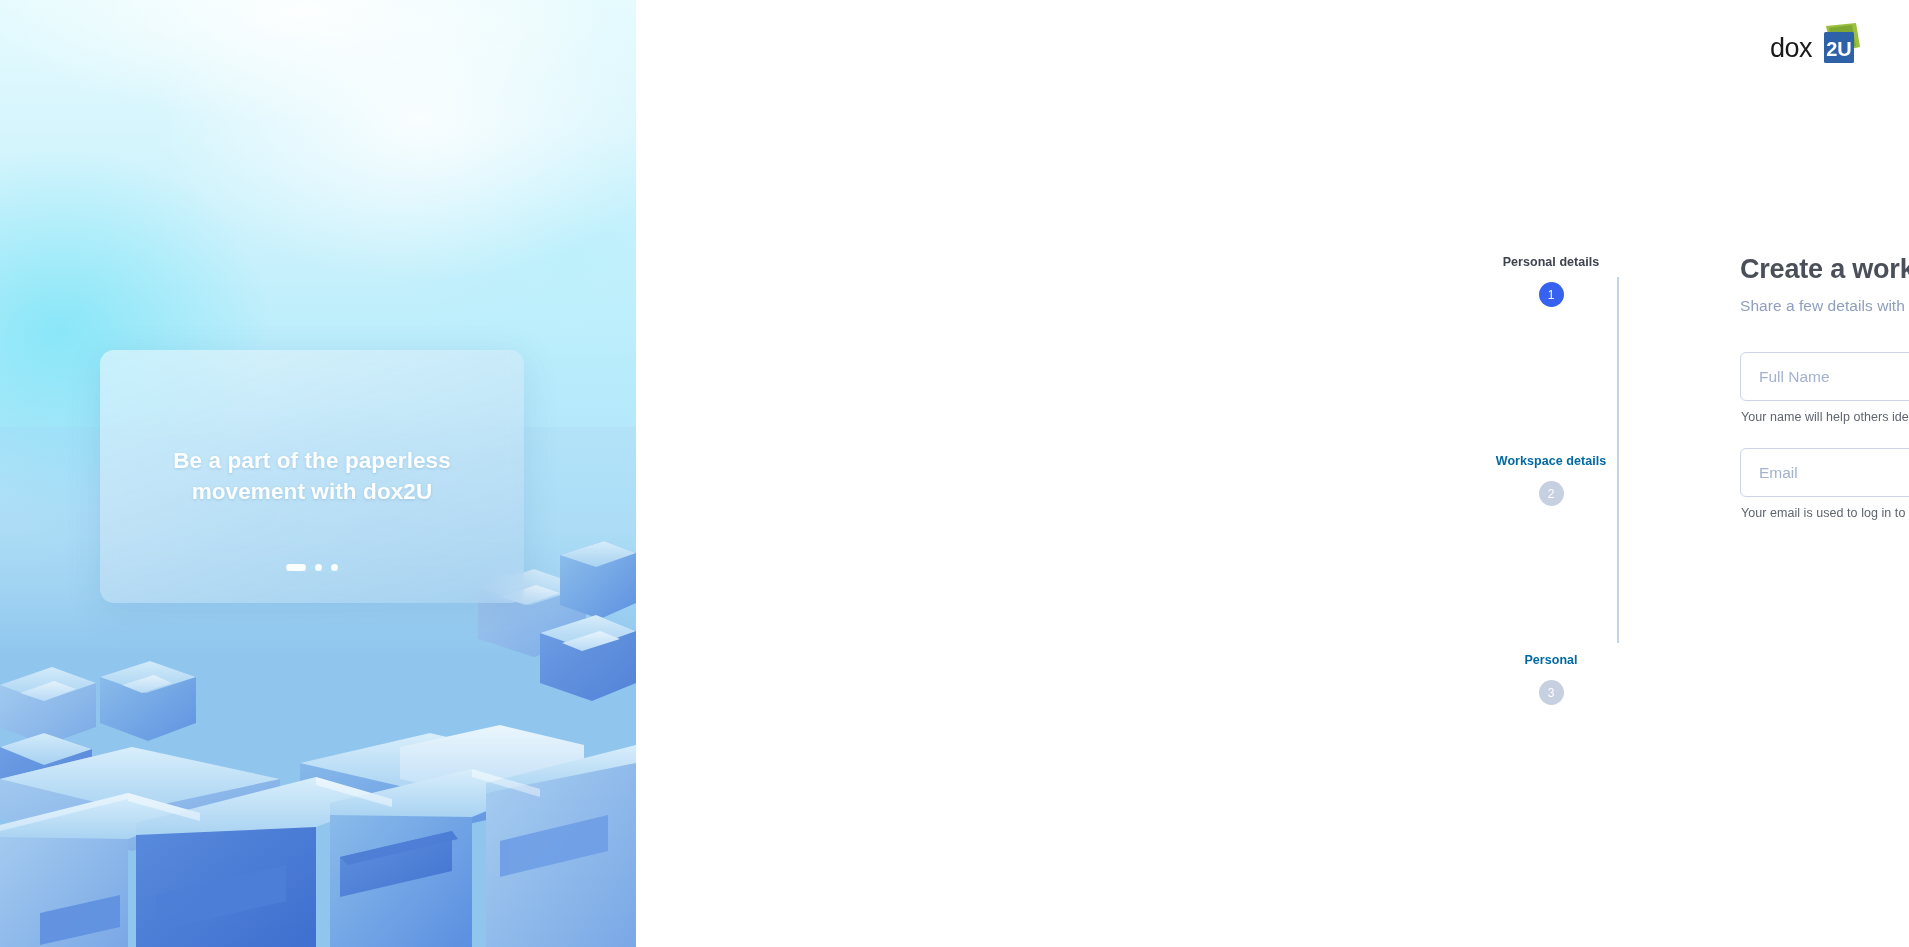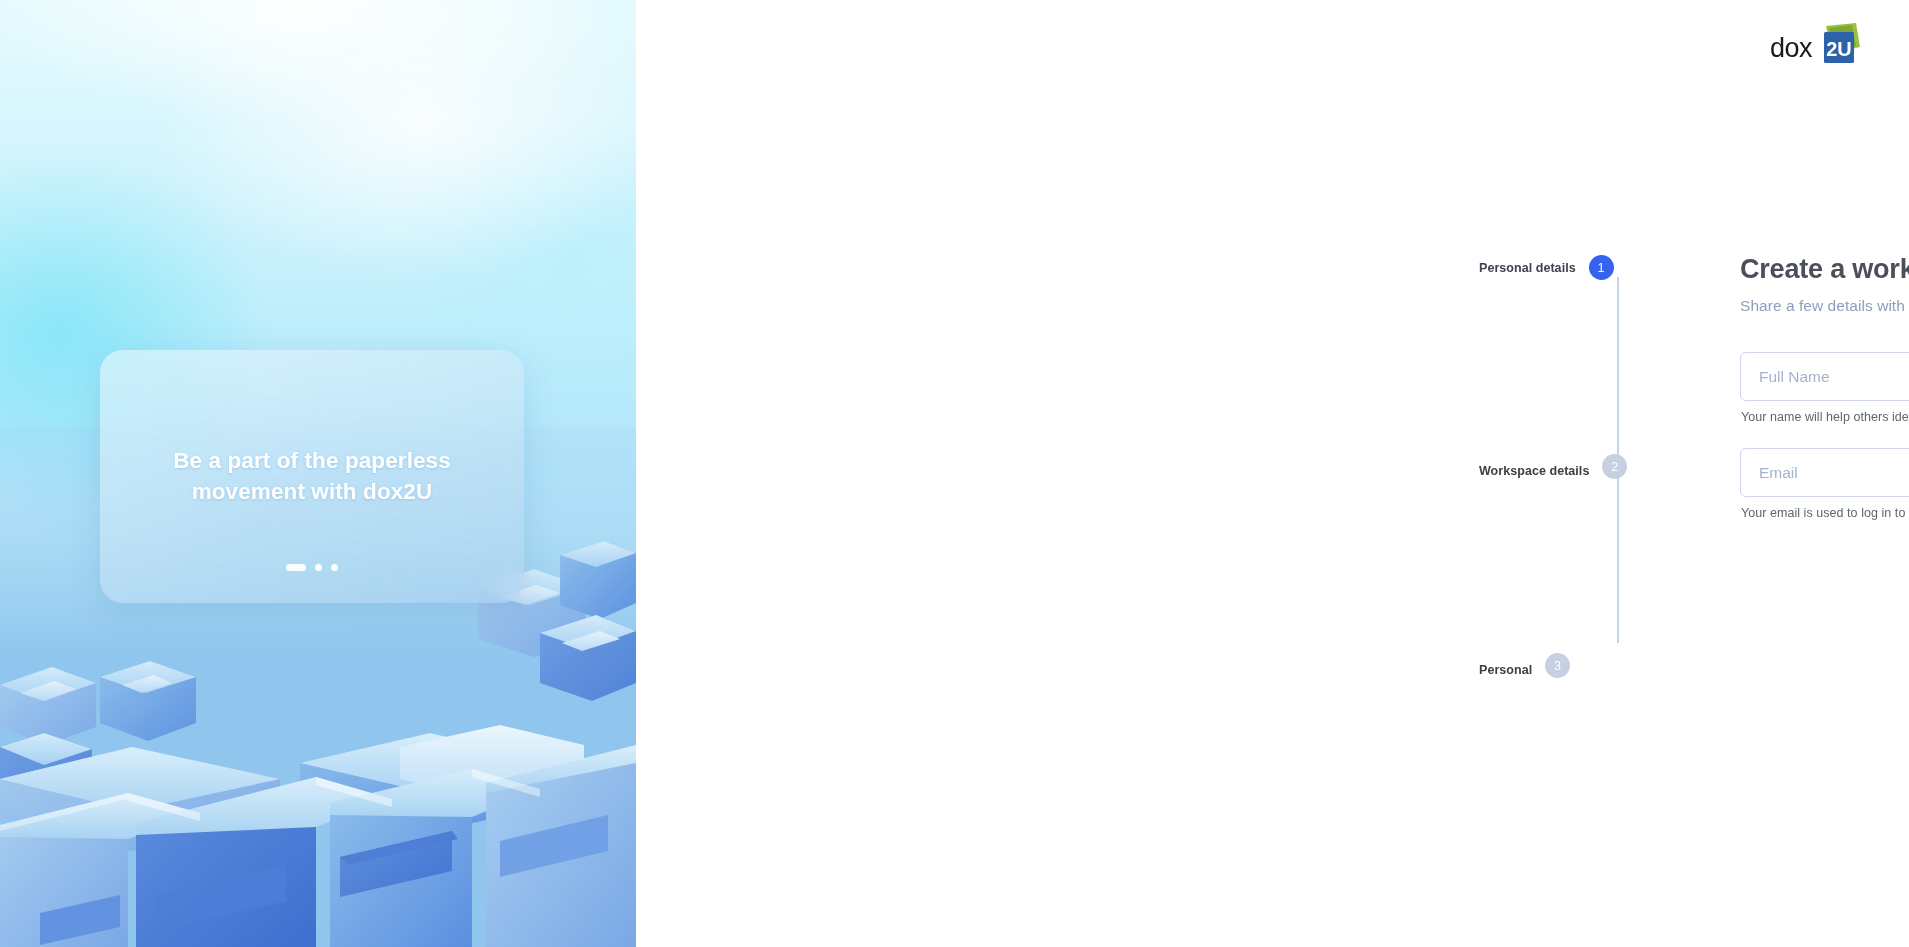--- a/index.html
+++ b/index.html
@@ -60,21 +60,21 @@
   }
   .hero-blocks svg { display: block; width: 636px; height: 520px; }
 
   
   .hero-card {
     position: absolute;
     left: 100px;
     top: 350px;
     width: 424px;
     height: 253px;
-    border-radius: 23px;
+    border-radius: 14px;
     background: linear-gradient(160deg, rgba(233,247,253,0.62), rgba(172,208,238,0.50));
     backdrop-filter: blur(10px);
     -webkit-backdrop-filter: blur(10px);
     box-shadow: 0 8px 34px rgba(60,120,175,0.16);
     display: flex;
     flex-direction: column;
     align-items: center;
     justify-content: center;
     padding: 0 34px 0;
   }
@@ -150,34 +150,35 @@
     width: 2px;
     height: 366px;
     background: #c6d3e6;
   }
   .step {
     position: absolute;
     left: 0;
     width: 144px;
     display: flex;
     align-items: center;
-    justify-content: flex-start;
+    justify-content: flex-end;
     gap: 13px;
+    flex-direction: column;
   }
   .step.s1 { top: 0px; }
   .step.s2 { top: 199px; }
   .step.s3 { top: 398px; }
   .step-label {
     font-size: 12.5px;
     font-weight: bold;
     white-space: nowrap;
     letter-spacing: 0.05px;
   }
   .step.active .step-label { color: #3e4350; }
-  .step.inactive .step-label { color: #404040; margin-top: 8px; }
+  .step.inactive .step-label { color: #0369a1; }
   .step-circle {
     position: relative;
     z-index: 2;
     width: 25px; height: 25px;
     border-radius: 50%;
     display: flex;
     align-items: center;
     justify-content: center;
     font-size: 12px;
     font-weight: normal;

